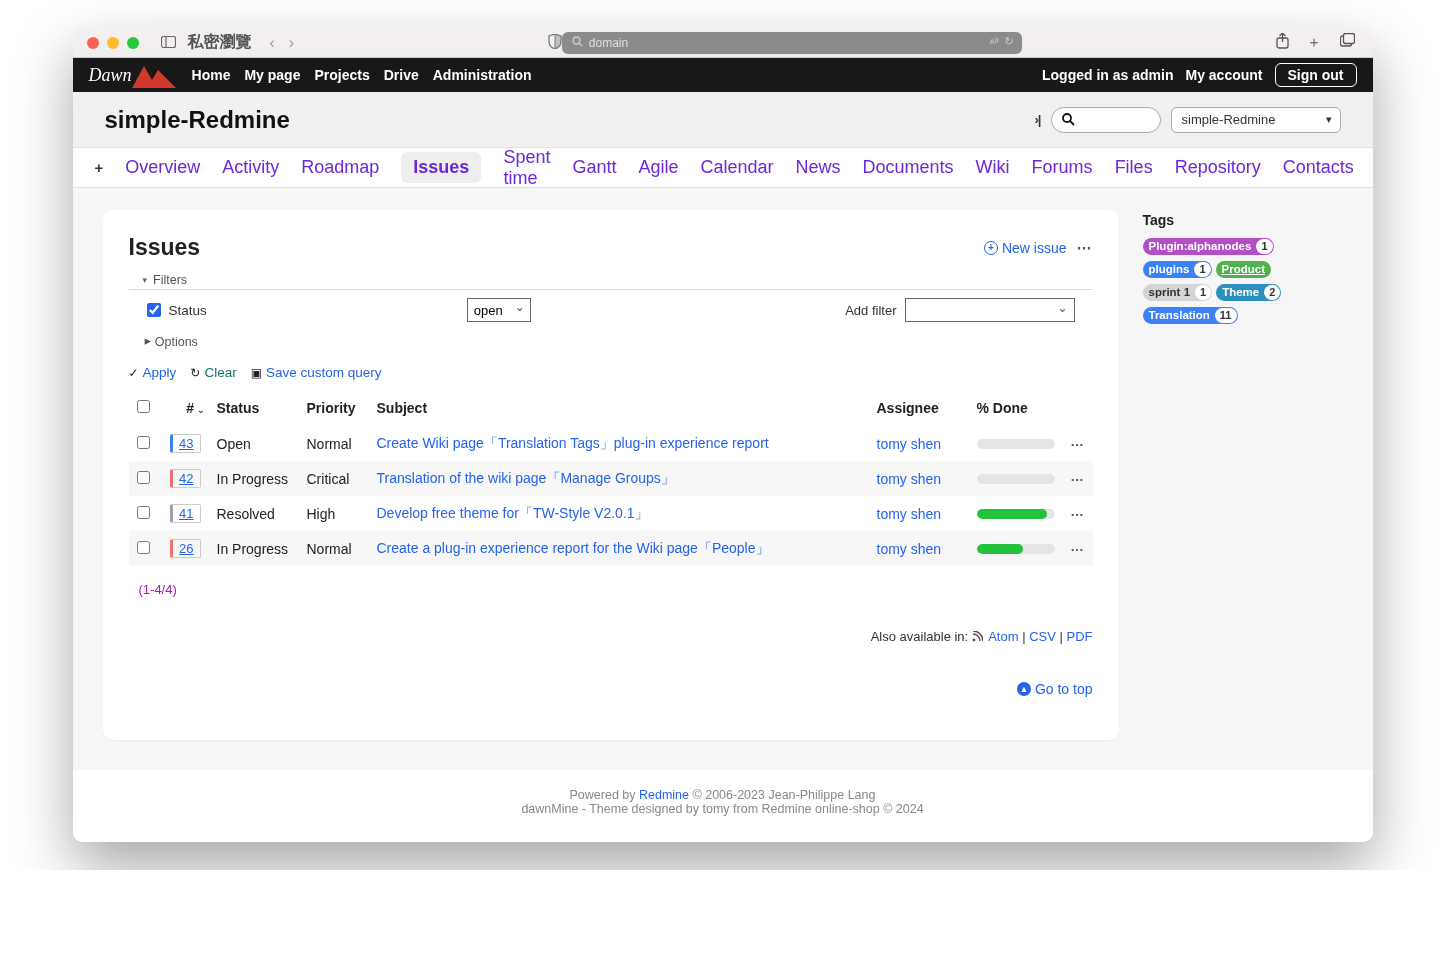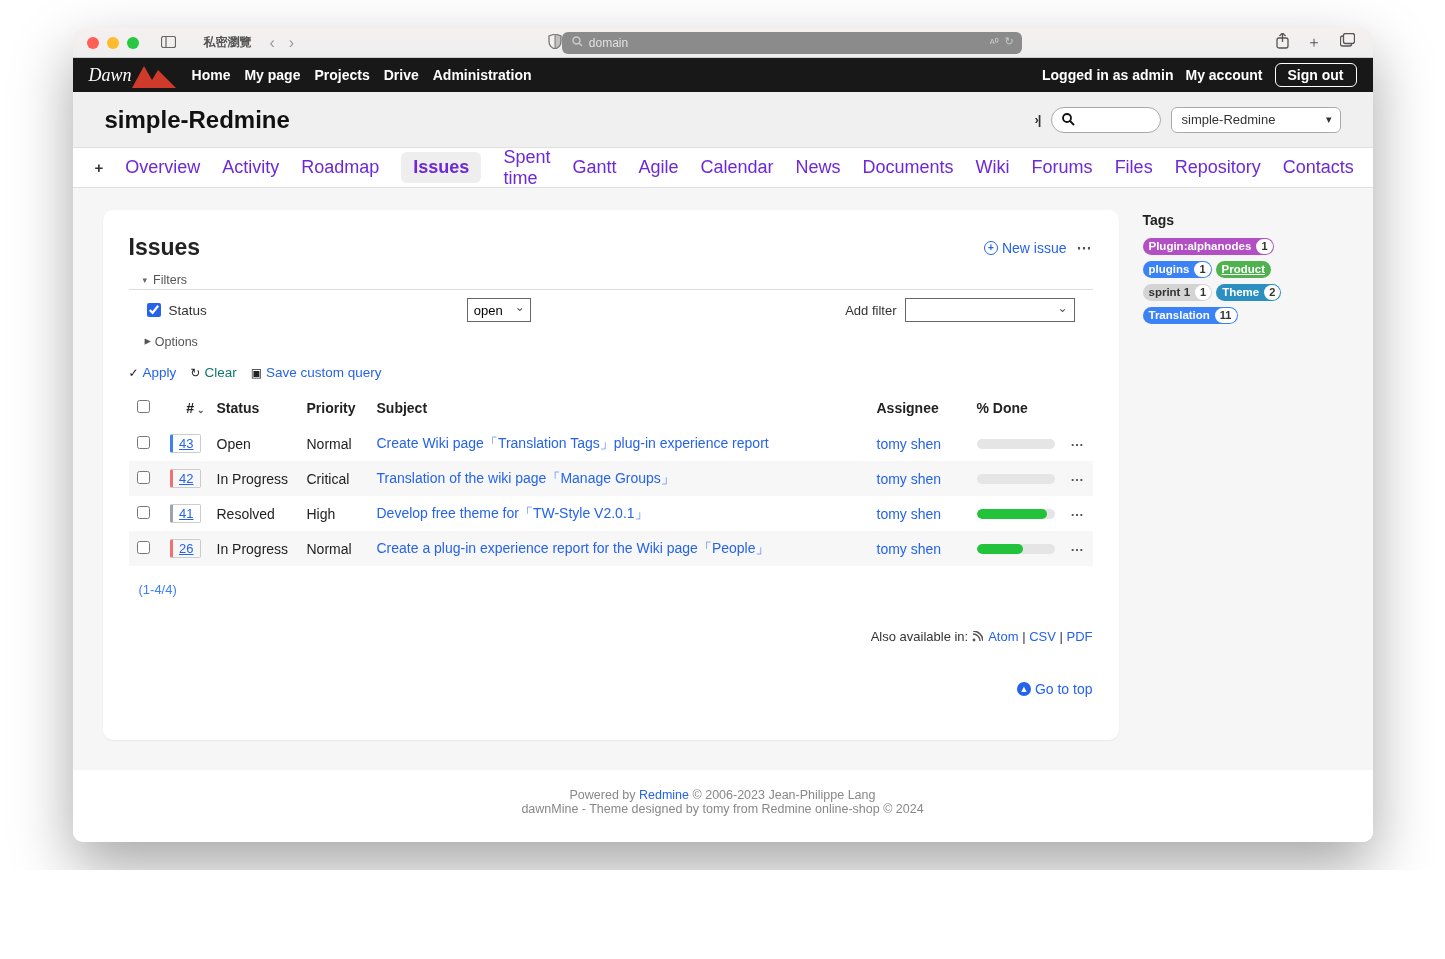--- a/index.html
+++ b/index.html
@@ -7,21 +7,21 @@
 .app-frame { width: 1300px; margin: 28px auto; border-radius: 10px; overflow: hidden; box-shadow: 0 25px 60px rgba(0,0,0,0.35); background: #fff; }
 
 
 .title-bar { height: 30px; background: linear-gradient(#f6f0f0,#eee); display: flex; align-items: center; padding: 0 14px; gap: 8px; border-bottom: 1px solid #d0cccc; }
 .tf-dot { width: 12px; height: 12px; border-radius: 50%; }
 .tf-red { background: #ff5f57; }
 .tf-yel { background: #febb2e; }
 .tf-grn { background: #28c840; }
 .tf-icon { color: #666; font-size: 14px; }
 .tf-sidebar { margin-left: 14px; }
-.tf-text { font-size: 12px; color: #555; font-weight: 600; margin-left: 20px; }
+.tf-text { font-size: 16px; color: #555; font-weight: 600; margin-left: 4px; }
 .tf-nav { margin-left: 10px; display: flex; gap: 14px; color: #999; font-size: 16px; }
 .tf-center { flex: 1; display: flex; justify-content: center; align-items: center; }
 .shield { color: #777; font-size: 14px; }
 .url-pill { background: #8b8b8b; border-radius: 6px; color: #e0e0e0; font-size: 12px; padding: 4px 60px 4px 10px; width: 460px; display: flex; align-items: center; gap: 6px; position: relative; }
 .url-pill .right { position: absolute; right: 8px; display: flex; gap: 6px; color: #ccc; font-size: 11px; }
 .tf-right { display: flex; gap: 18px; color: #555; font-size: 15px; margin-right: 4px; }
 
 
 .top-bar { background: #181818; color: #fff; height: 34px; display: flex; align-items: center; padding: 0 16px; }
 .logo { display: flex; align-items: center; gap: 0; margin-right: 16px; }
@@ -93,21 +93,21 @@
 .lc-open { border-left-color: #3b82f6; }
 .lc-prog { border-left-color: #ef7171; }
 .lc-res { border-left-color: #9ca3af; }
 .link { color: #2563eb; text-decoration: none; }
 .pbar { width: 78px; height: 10px; border-radius: 5px; background: #e5e5e5; position: relative; overflow: hidden; }
 .pbar-fill { position: absolute; left: 0; top: 0; bottom: 0; border-radius: 5px; background: #22c33b; }
 .row-dots { font-weight: 700; color: #555; letter-spacing: 1px; font-size: 13px; cursor: pointer; }
 .chk-cell input { width: 13px; height: 13px; }
 .sort-ic { font-size: 9px; color: #555; margin-left: 3px; }
 
-.pager { font-size: 13px; color: #3b82f6; margin-top: 16px; padding-left: 10px; }
+.pager { font-size: 13px; color: #a21caf; margin-top: 16px; padding-left: 10px; }
 .export-row { text-align: right; font-size: 13px; color: #333; margin-top: 32px; }
 .export-row a { color: #2563eb; text-decoration: none; }
 .rss-ic { font-size: 12px; color: #555; margin-right: 2px; }
 .goto-row { text-align: right; margin-top: 36px; }
 .goto-row a { color: #2563eb; text-decoration: none; font-size: 14px; display: inline-flex; align-items: center; gap: 4px; }
 .up-circle { background: #2563eb; color: #fff; border-radius: 50%; width: 14px; height: 14px; display: inline-flex; align-items: center; justify-content: center; font-size: 9px; }
 
 
 .side-h { font-weight: 700; font-size: 14px; color: #222; margin-bottom: 10px; }
 .tag { display: inline-flex; align-items: center; border-radius: 9px; font-size: 11.5px; font-weight: 600; color: #fff; margin: 0 4px 6px 0; overflow: hidden; height: 17px; line-height: 17px; }

